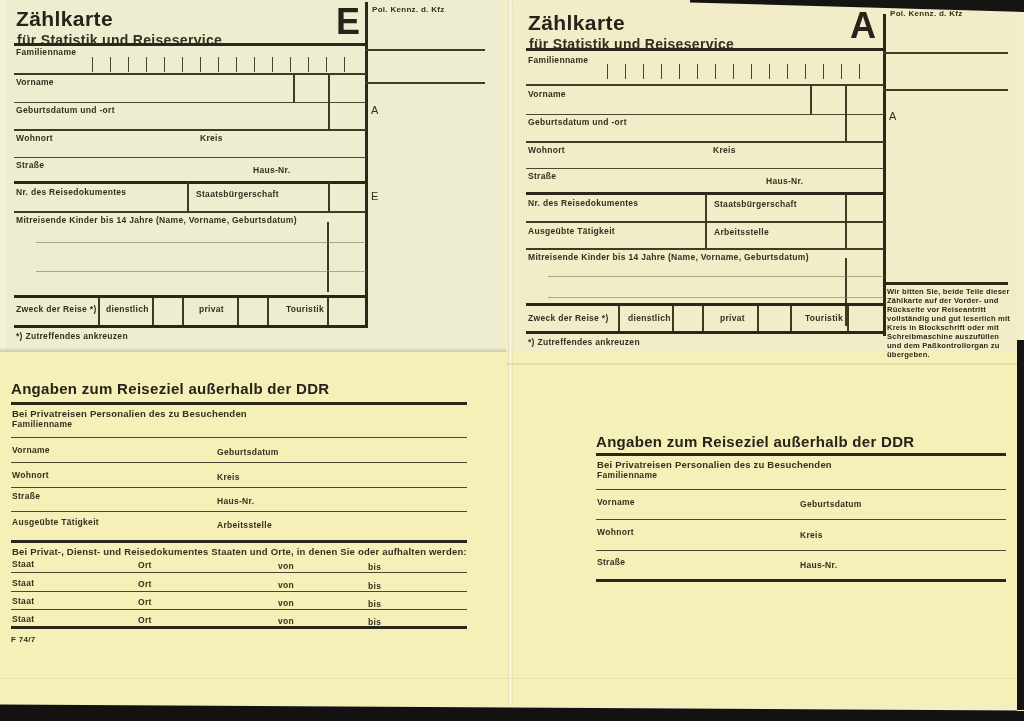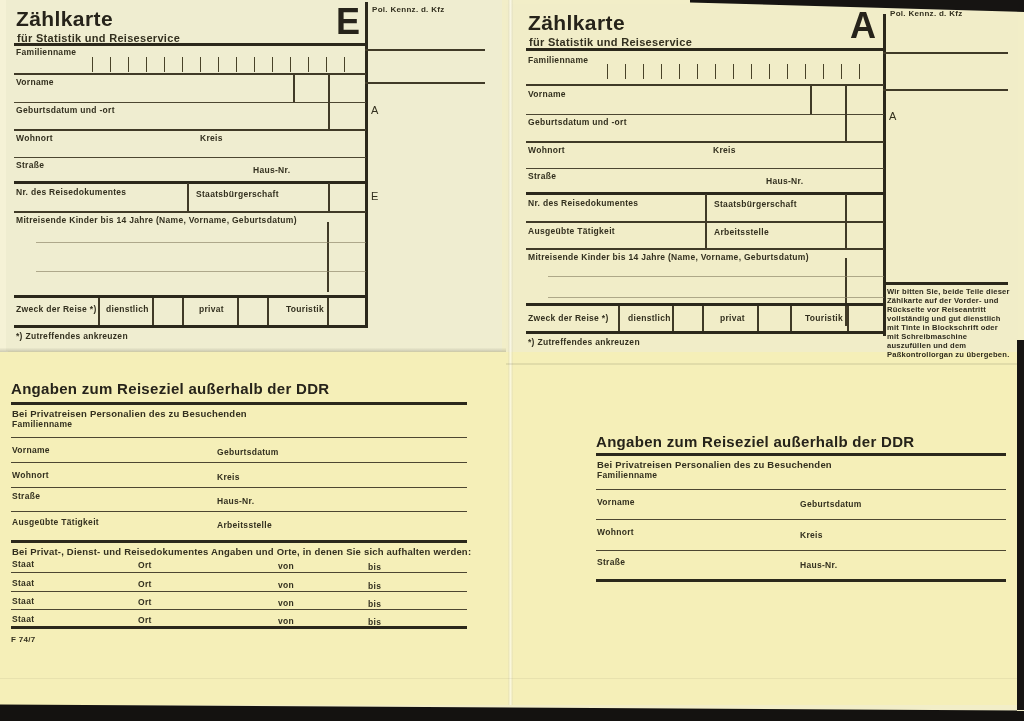--- a/index.html
+++ b/index.html
@@ -6,21 +6,21 @@
   #canvas{position:relative;width:1024px;height:721px;overflow:hidden;
           background:#f2eec8;font-family:"Liberation Sans",sans-serif;}
   .region{position:absolute;}
   .lbl{position:absolute;font-weight:700;font-size:8.5px;line-height:1;
        color:#33301f;letter-spacing:.3px;white-space:nowrap;}
   .lbl-sm{font-size:8px;}
   .title{position:absolute;font-weight:700;font-size:21px;line-height:1;
          color:#26231a;letter-spacing:.4px;white-space:nowrap;}
   .sec-title{position:absolute;font-weight:700;font-size:15px;line-height:1;
          color:#26231a;letter-spacing:.3px;white-space:nowrap;}
-  .sub{position:absolute;font-weight:700;font-size:11px;color:#33301f;
+  .sub{position:absolute;font-weight:700;font-size:14px;color:#33301f;
        letter-spacing:.3px;white-space:nowrap;}
   .biglet{position:absolute;font-weight:700;font-size:36px;line-height:1;
           color:#26231a;}
   .marglet{position:absolute;font-weight:400;font-size:11px;color:#33301f;}
   .hl{position:absolute;background:#4c4631;height:1px;}
   .hl2{position:absolute;background:#403a27;height:1.5px;}
   .th{position:absolute;background:#2b281b;height:3px;}
   .th2{position:absolute;background:#2b281b;height:2.5px;}
   .vl{position:absolute;background:#403a27;width:1.5px;}
   .faint{position:absolute;background:#8a8266;height:1px;opacity:.65;}
@@ -165,21 +165,21 @@
     <div class="vl" style="left:702px;top:306px;height:25px;"></div>
     <div class="lbl" style="left:720px;top:314px;">privat</div>
     <div class="vl" style="left:757px;top:306px;height:25px;"></div>
     <div class="vl" style="left:790px;top:306px;height:25px;"></div>
     <div class="lbl" style="left:805px;top:314px;">Touristik</div>
     <div class="vl" style="left:847px;top:306px;height:25px;"></div>
     <div class="th" style="left:526px;top:331px;width:358px;"></div>
     <div class="lbl" style="left:528px;top:338px;font-weight:600;">*) Zutreffendes ankreuzen</div>
 
     <div class="th" style="left:883px;top:282px;width:125px;"></div>
-    <div class="notice" style="left:887px;top:287px;width:124px;">Wir bitten Sie, beide Teile dieser Zählkarte auf der Vorder- und Rückseite vor Reiseantritt vollständig und gut dienstlich mit Tinte in Blockschrift oder mit Schreibmaschine auszufüllen und dem Paßkontrollorgan zu übergeben.</div>
+    <div class="notice" style="left:887px;top:287px;width:124px;">Wir bitten Sie, beide Teile dieser Zählkarte auf der Vorder- und Rückseite vor Reiseantritt vollständig und gut leserlich mit Kreis in Blockschrift oder mit Schreibmaschine auszufüllen und dem Paßkontrollorgan zu übergeben.</div>
   </div>
 
   <div>
     <div class="sec-title" style="left:11px;top:381px;">Angaben zum Reiseziel außerhalb der DDR</div>
     <div class="th" style="left:11px;top:402px;width:456px;"></div>
     <div class="subline" style="left:12px;top:408px;">
       <span>Bei</span>
       <b>Privatreisen</b>
       <span>Personalien des zu Besuchenden</span>
     </div>
@@ -198,21 +198,21 @@
     <div class="lbl" style="left:12px;top:492px;">Straße</div>
     <div class="lbl" style="left:217px;top:497px;">Haus-Nr.</div>
     <div class="hl" style="left:11px;top:511px;width:456px;height:1.2px;"></div>
 
     <div class="lbl" style="left:12px;top:518px;">Ausgeübte Tätigkeit</div>
     <div class="lbl" style="left:217px;top:521px;">Arbeitsstelle</div>
     <div class="th" style="left:11px;top:540px;width:456px;"></div>
 
     <div class="subline" style="left:12px;top:546px;">
       <b>Bei Privat-, Dienst- und Reisedokumentes</b>
-      <span>Angaben und Orte, in denen Sie sich aufhalten werden:</span>
+      <span>Staaten und Orte, in denen Sie oder aufhalten werden:</span>
     </div>
 
     <div class="lbl" style="left:12px;top:560px;">Staat</div>
     <div class="lbl" style="left:138px;top:561px;">Ort</div>
     <div class="lbl" style="left:278px;top:562px;">von</div>
     <div class="lbl" style="left:368px;top:563px;">bis</div>
     <div class="hl" style="left:11px;top:572px;width:456px;"></div>
 
     <div class="lbl" style="left:12px;top:579px;">Staat</div>
     <div class="lbl" style="left:138px;top:580px;">Ort</div>

